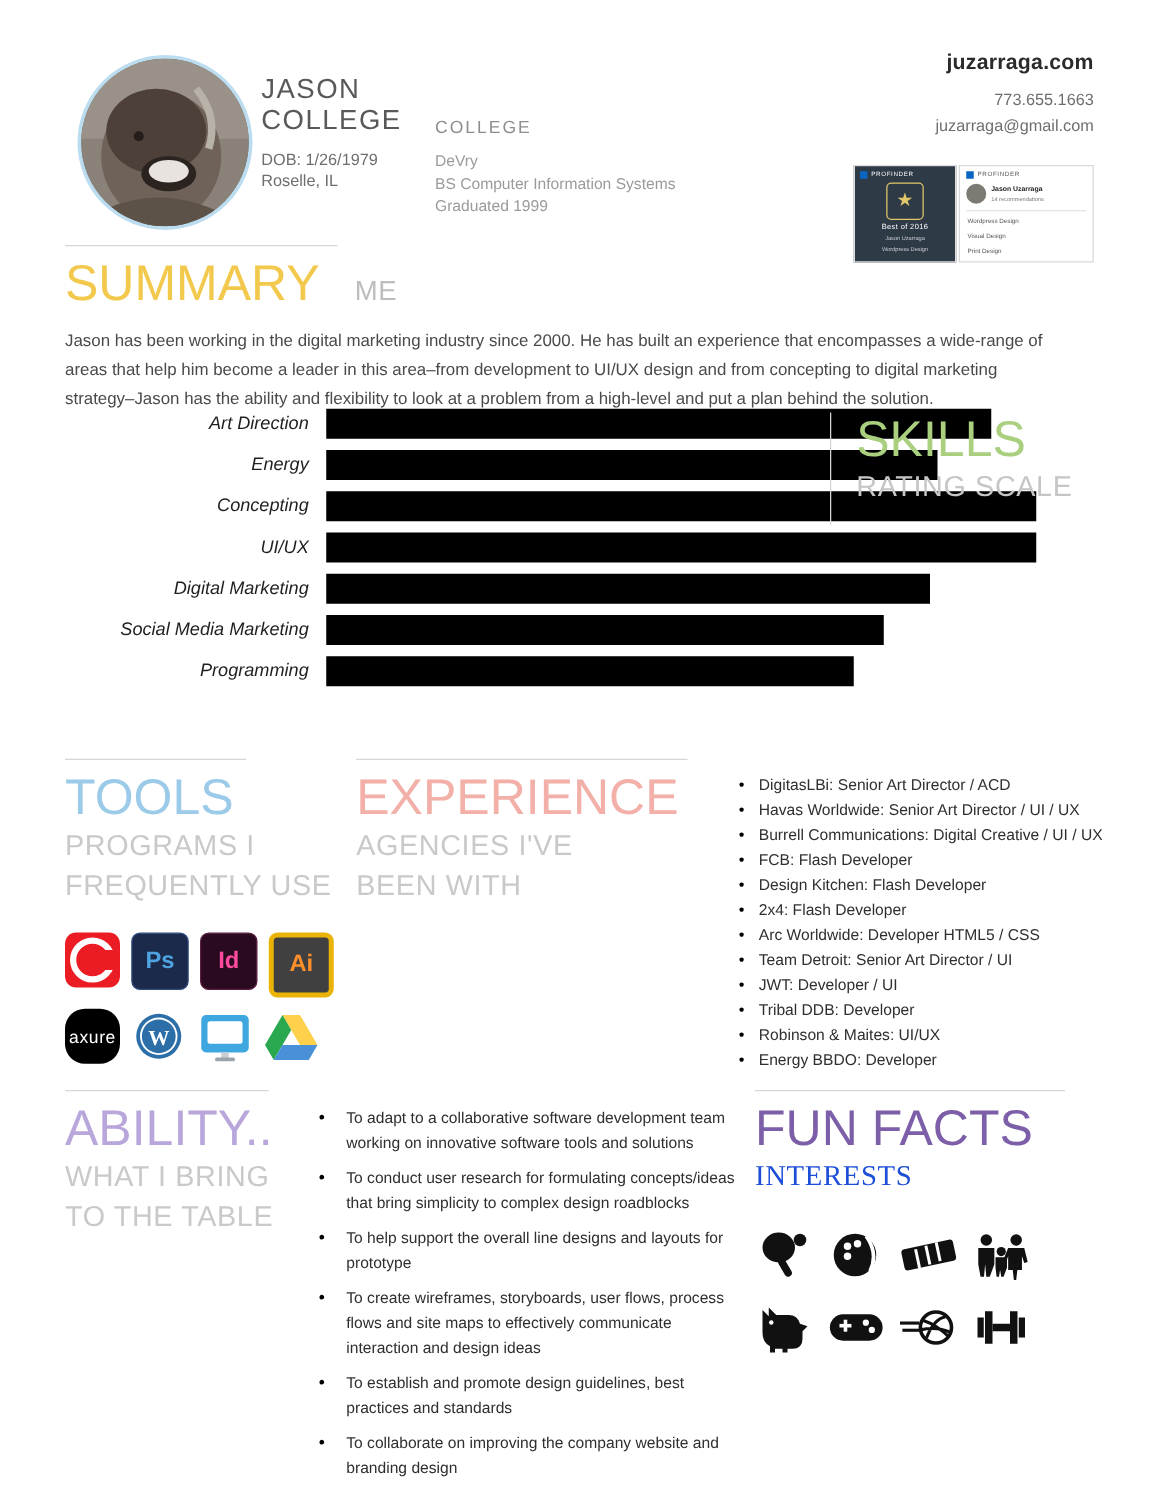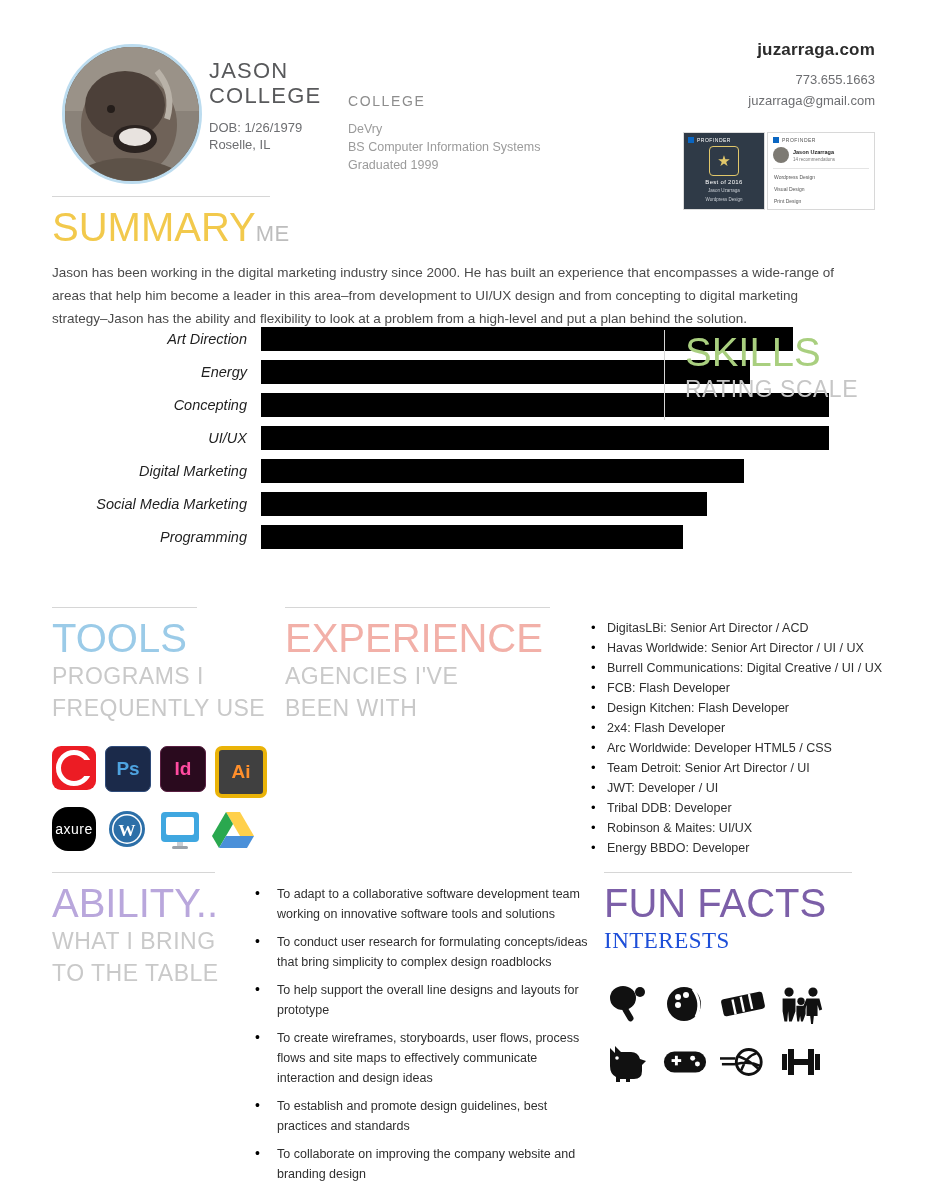--- a/index.html
+++ b/index.html
@@ -211,21 +211,21 @@
   }
 
   
   .summary {
     position: absolute;
     left: 52px;
     top: 196px;
     width: 800px;
   }
   .summary .rule { width: 218px; height: 1px; background: #d6d6d6; margin-bottom: 8px;}
-  .summary-head { display: flex; align-items: baseline; gap: 0;}
+  .summary-head { display: flex; align-items: baseline; gap: 28px;}
   .summary-head .sec-title { color: #f2c94c; }
   .summary-text {
     margin-top: 12px;
     font-size: 13.5px;
     line-height: 23px;
     color: #4a4a4a;
     width: 795px;
   }
 
   

